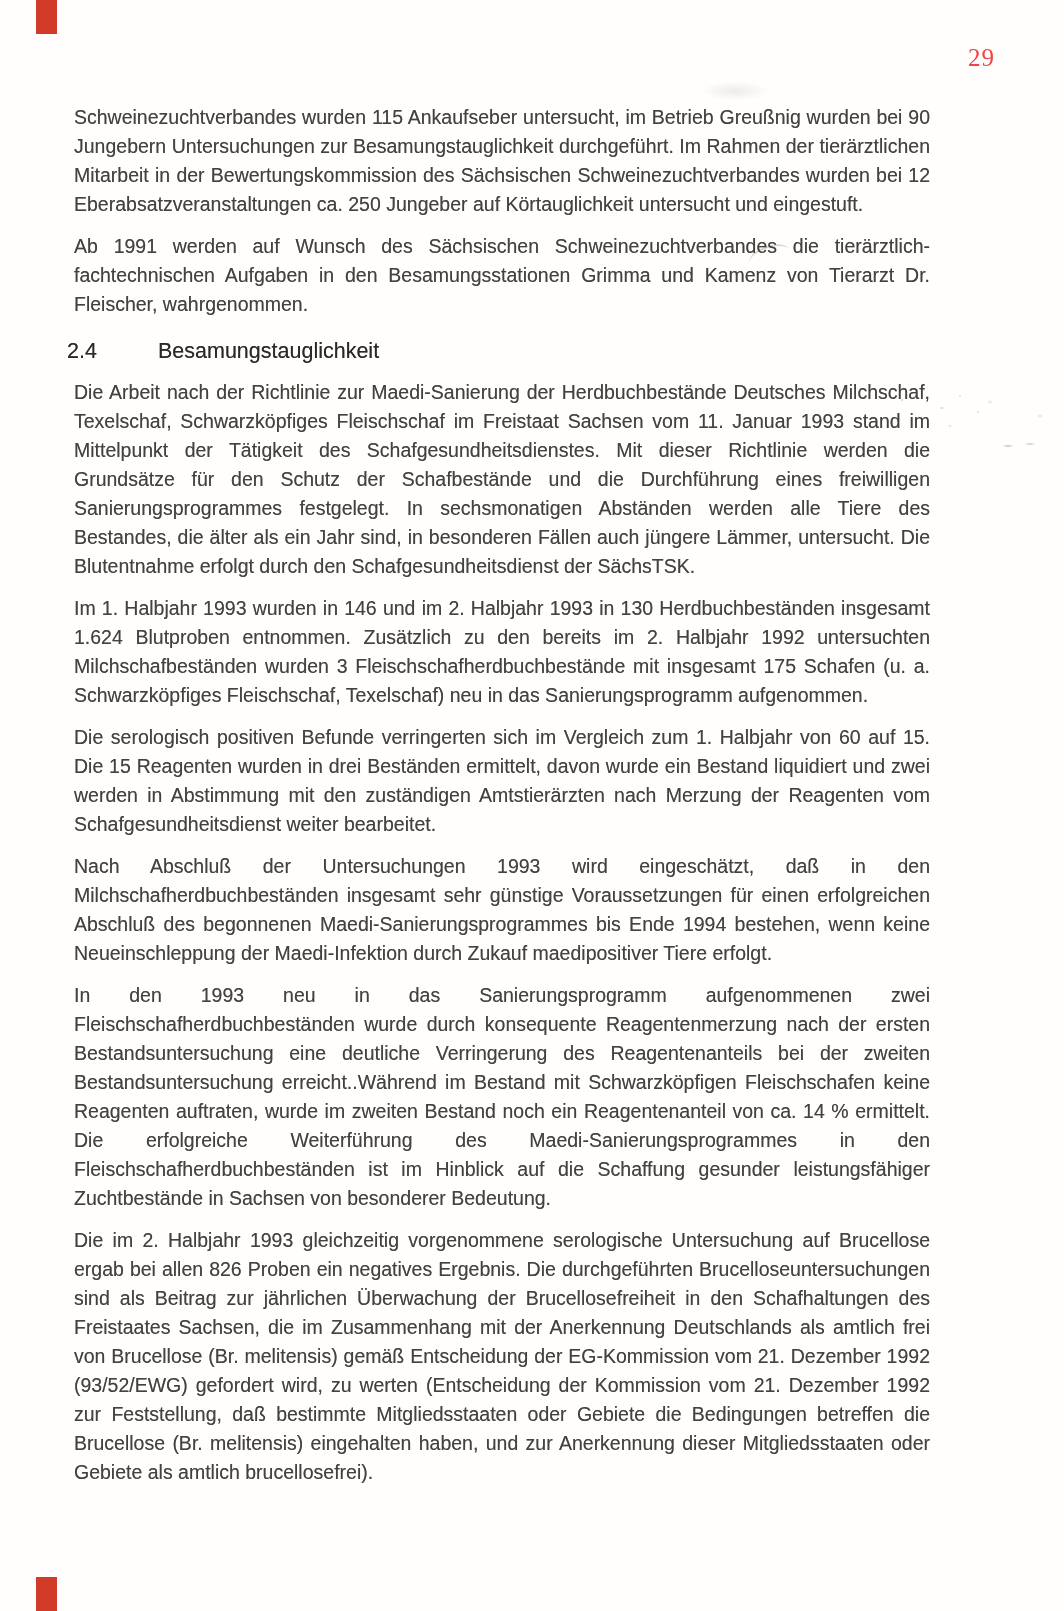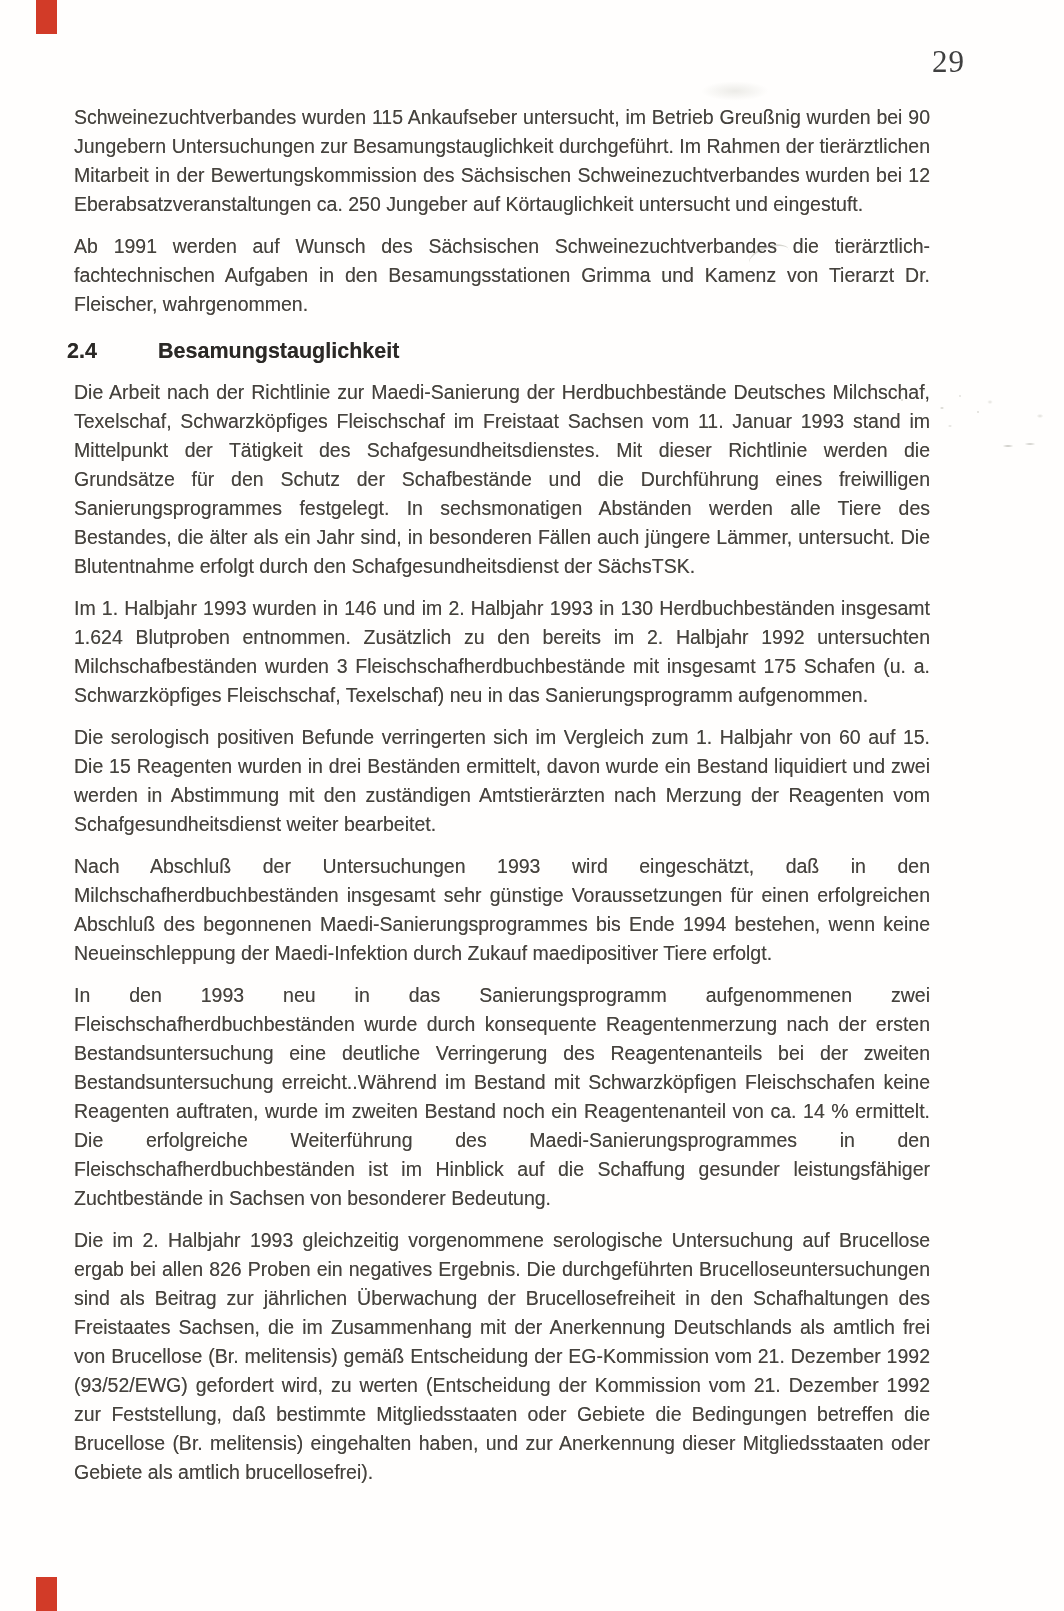--- a/index.html
+++ b/index.html
@@ -6,45 +6,45 @@
   .page {
     position: relative;
     width: 1064px;
     height: 1611px;
     background: #fffefd;
     overflow: hidden;
     font-family: "Liberation Sans", "DejaVu Sans", sans-serif;
   }
   .pageno {
     position: absolute;
-    left: 932px;
+    left: 968px;
     top: 44px;
     font-family: "Liberation Serif", "DejaVu Serif", serif;
-    font-size: 31px;
-    color: #404040;
+    font-size: 25px;
+    color: #ef4444;
     letter-spacing: 1px;
   }
   .content {
     position: absolute;
     left: 74px;
     top: 102px;
     width: 856px;
     color: #45423d;
     font-size: 19.5px;
     line-height: 29px;
     text-align: justify;
     text-align-last: left;
     text-shadow: 0 0 0.5px rgba(69,66,61,0.55);
   }
   .content p { margin: 1px 0 13px 0; }
   .heading {
     display: flex;
     margin: 17px 0 12px -7px;
     font-size: 21.5px;
-    font-weight: bold;
+    font-weight: normal;
     color: #2b2926;
     line-height: 30px;
     text-shadow: 0 0 0.5px rgba(43,41,38,0.6);
   }
   .heading .hnum { width: 91px; flex: 0 0 auto; }
   .mark {
     position: absolute;
     left: 36px;
     width: 21px;
     height: 34px;

